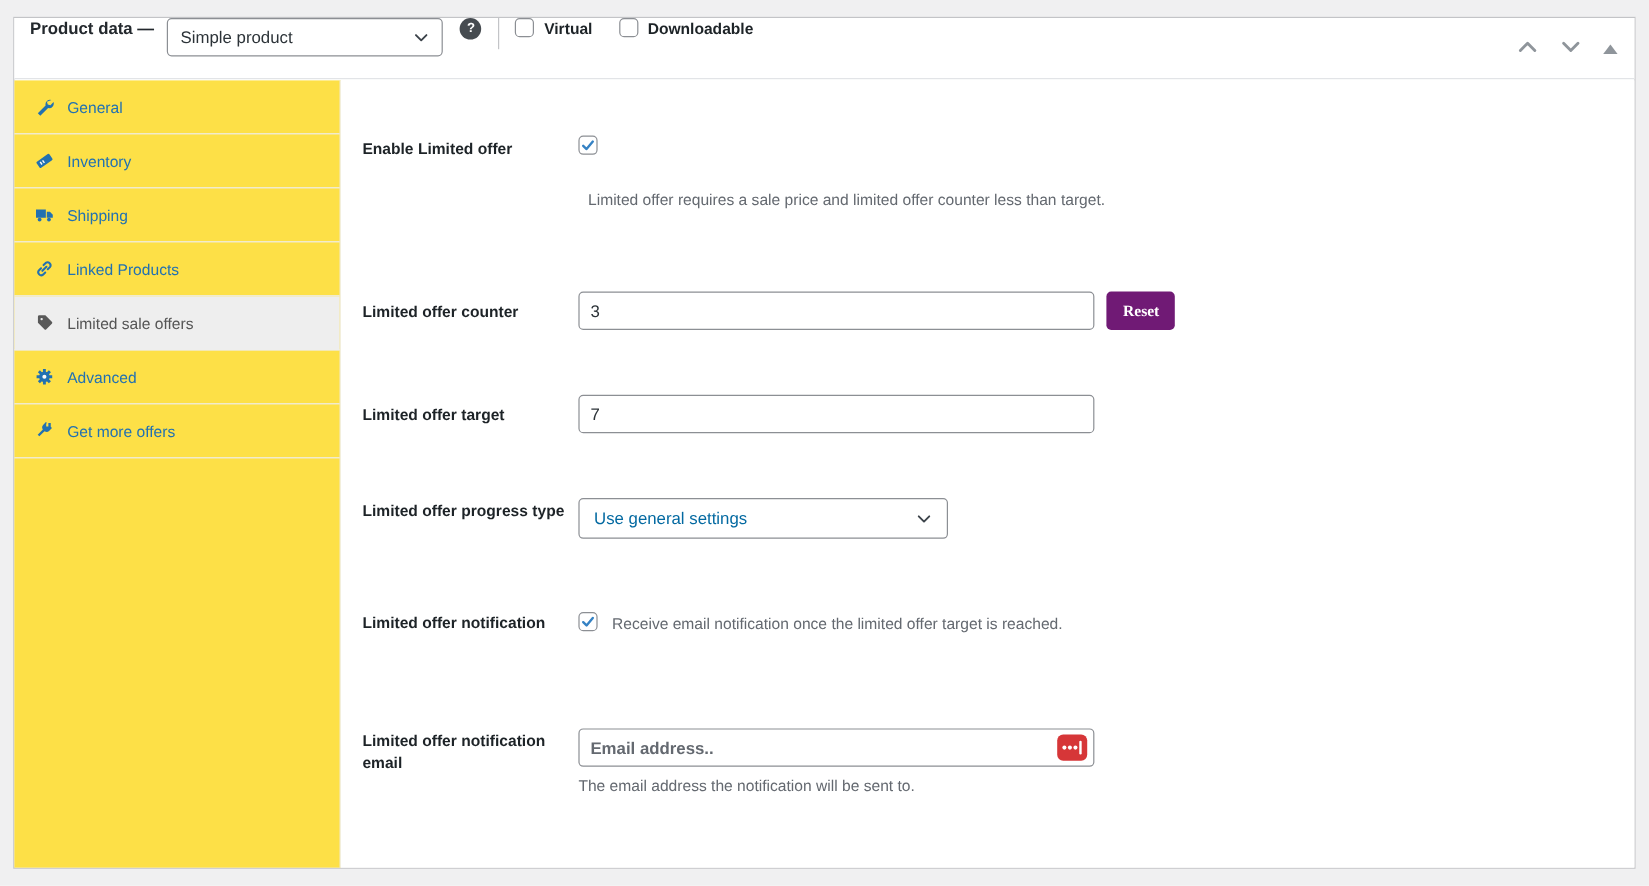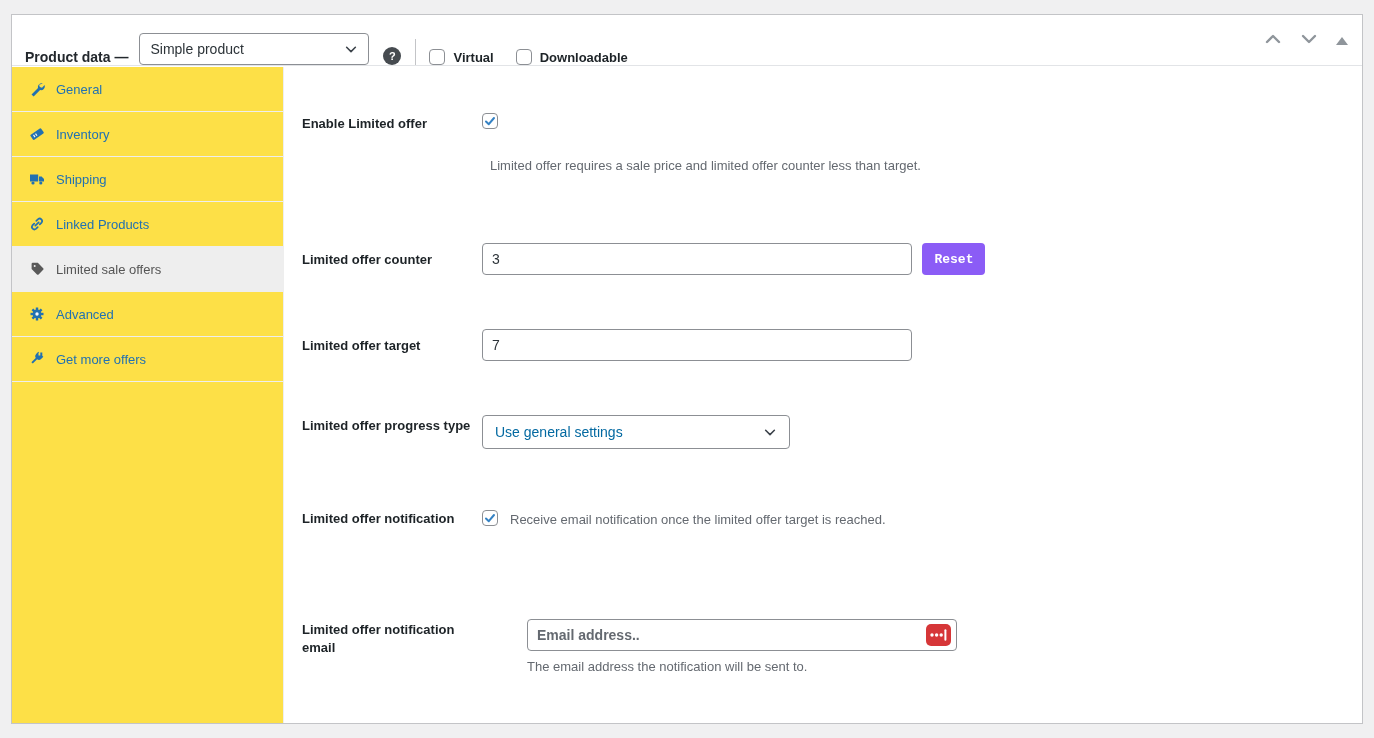--- a/index.html
+++ b/index.html
@@ -13,21 +13,21 @@
     position: absolute;
     left: 11px; top: 14px;
     width: 1352px; height: 710px;
     background: #fff;
     border: 1px solid #c3c4c7;
   }
   
   .panel-header {
     position: absolute; left: 0; top: 0; right: 0;
     height: 51px;
-    display: flex; align-items: flex-end;
+    display: flex; align-items: flex-start;
     padding-left: 13px;
     border-bottom: 1px solid #e2e4e7;
     background: #fff;
   }
   .panel-title {
     font-size: 14px; font-weight: 700; color: #23282d;
     margin-right: 11px;
     white-space: nowrap;
   }
   .type-select {
@@ -117,24 +117,24 @@
     outline: none;
   }
   .wc-input::placeholder { color: #646970; opacity: 1; }
   .desc { font-size: 13px; color: #646970; line-height: 17px; }
   .check-wrap { display: flex; align-items: flex-start; }
   .cb.checked svg { display: block; }
   .reset-btn {
     display: inline-block;
     height: 32px; min-width: 57px;
     margin-left: 6px;
-    background: #8b5cf6; color: #fff;
+    background: #701a75; color: #fff;
     border: none; border-radius: 4px;
     font-size: 13px; font-weight: 700;
-    font-family: Liberation Mono, monospace;
+    font-family: Liberation Serif, serif;
     padding: 0 12px;
     cursor: pointer;
     vertical-align: top;
   }
   .wc-select {
     width: 308px; height: 34px;
     border: 1px solid #8c8f94; border-radius: 4px;
     background: #fff;
     display: flex; align-items: center;
     padding: 0 12px;
@@ -339,21 +339,21 @@
           <span class="cb checked" style="margin-top:2px;">
             <svg width="12" height="12" viewBox="0 0 12 12">
                 <polyline points="2,6.5 4.8,9.2 10,3" fill="none" stroke="#3582c4" stroke-width="2" stroke-linecap="round" stroke-linejoin="round"></polyline>
               </svg>
           </span>
           <span class="desc" style="margin-left:12px;padding-top:3px;">Receive email notification once the limited offer target is reached.</span>
         </div>
       </div>
     </div>
 
-    <div class="form-row" style="top:552px;gap:45px;">
+    <div class="form-row" style="top:540px;">
       <div class="f-label">Limited offer notification email</div>
       <div class="f-field">
         <div class="email-wrap">
           <input class="wc-input" type="text" placeholder="Email address.." style="">
           <span class="pm-icon">
             <svg width="19" height="14" viewBox="0 0 19 14">
                 <circle cx="3" cy="7" r="1.7" fill="#fff"></circle>
                 <circle cx="7.6" cy="7" r="1.7" fill="#fff"></circle>
                 <circle cx="12.2" cy="7" r="1.7" fill="#fff"></circle>
                 <rect x="15.4" y="1.2" width="2" height="11.6" rx="1" fill="#fff"></rect>

